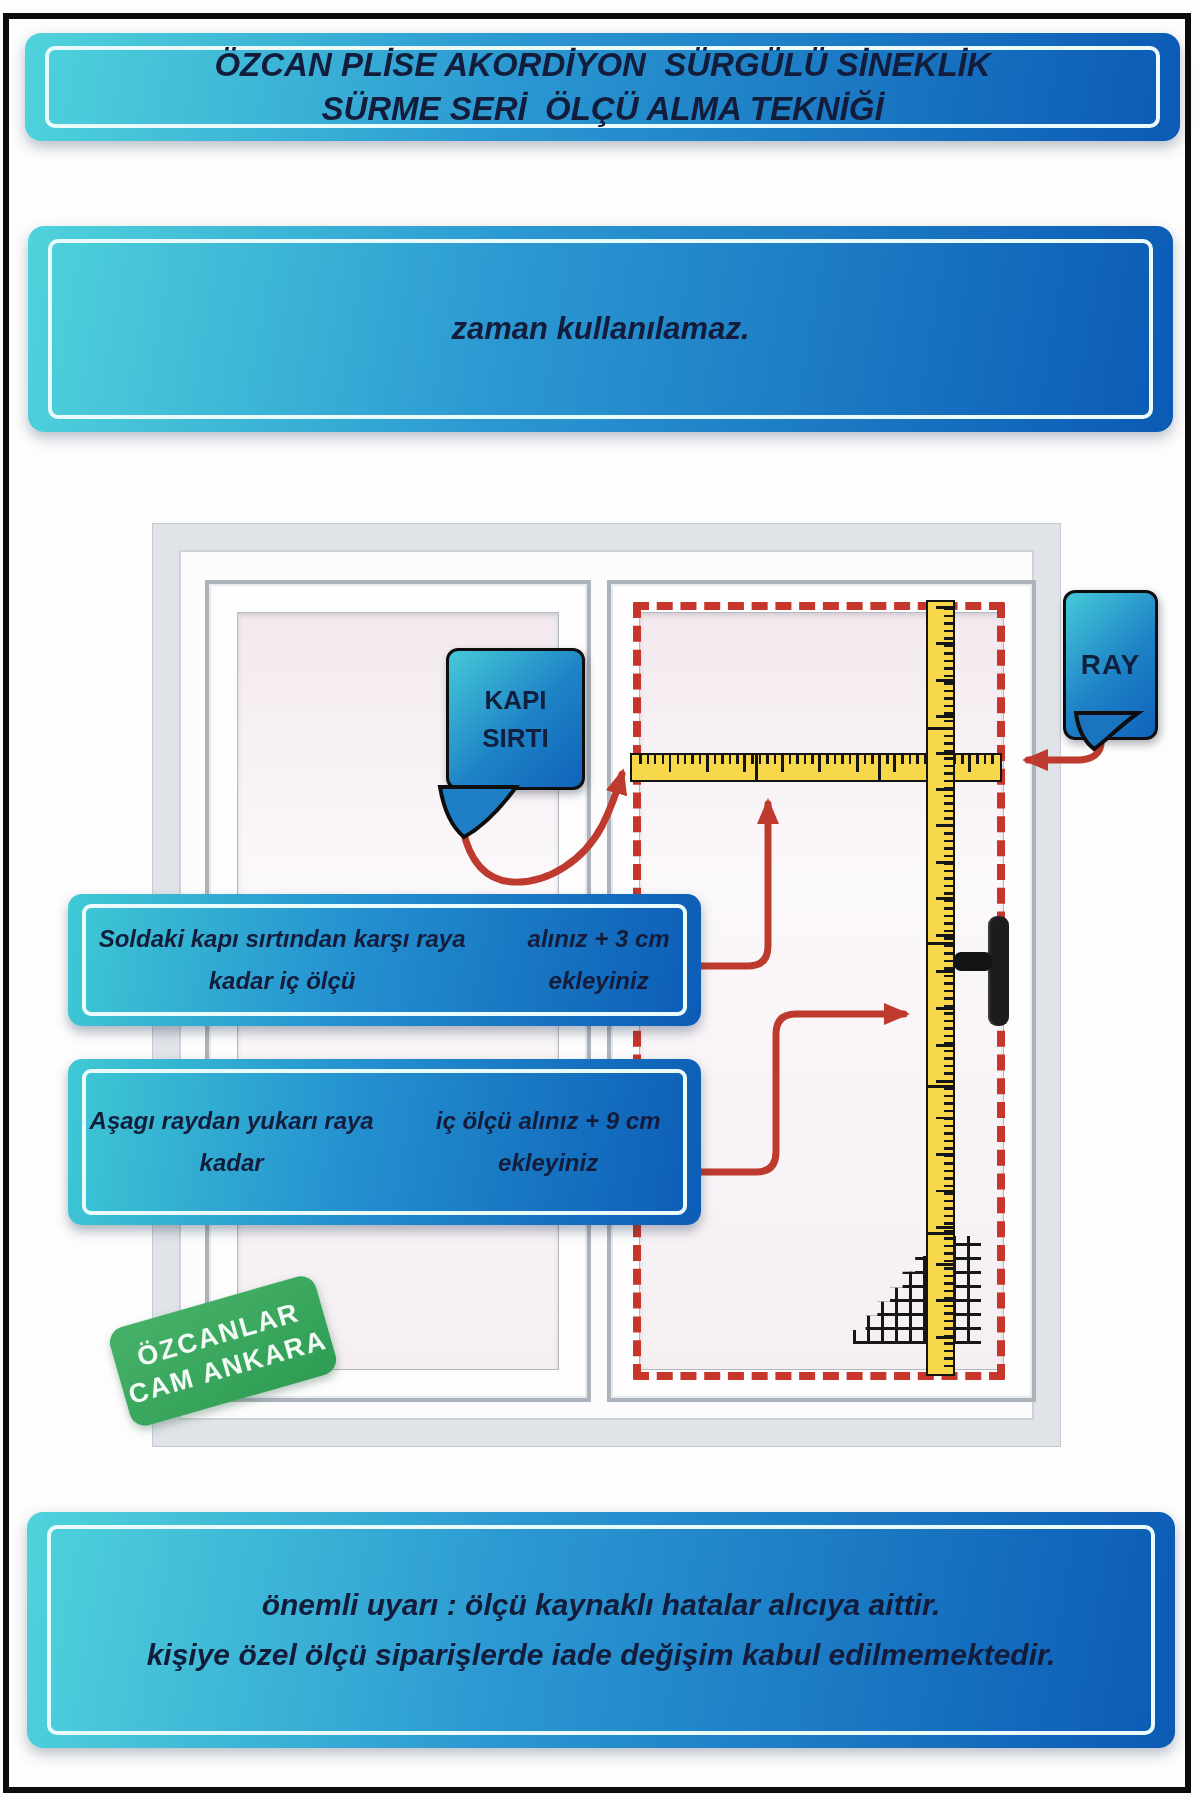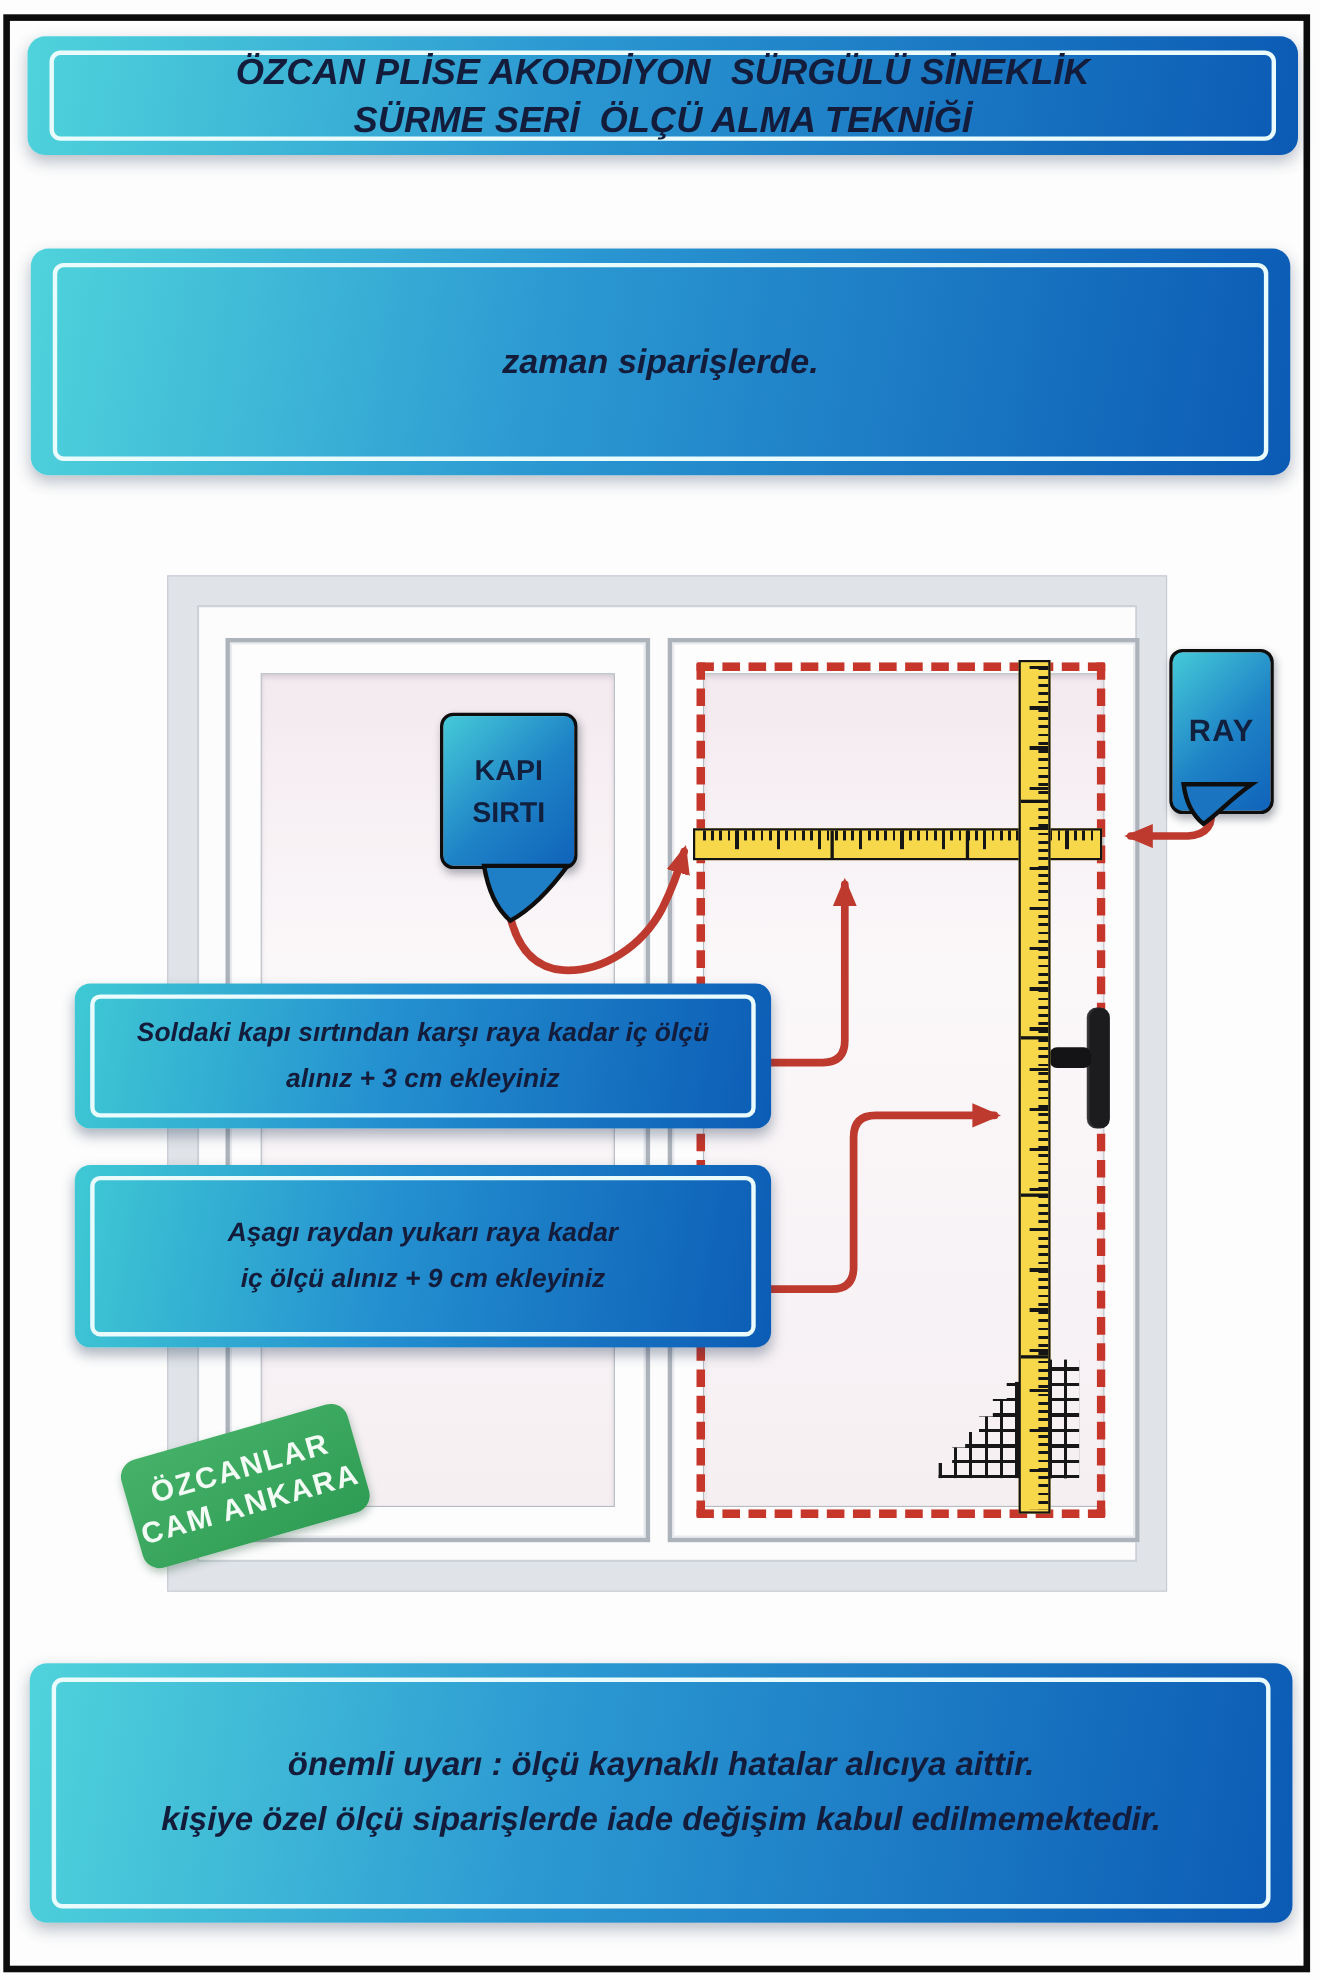--- a/index.html
+++ b/index.html
@@ -73,30 +73,30 @@
   .v-major { position:absolute; left:0; right:0; height:3px; background:#141414; }
 
   
   .bubble {
     background:linear-gradient(135deg,#45cad8 0%,#1e82c6 55%,#1063ba 100%);
     border:3px solid #0e0e0e; border-radius:12px; box-sizing:border-box;
     display:flex; flex-direction:column; justify-content:center; align-items:center;
     box-shadow:2px 4px 8px rgba(20,30,50,.35);
   }
   .bubble .cap { color:#12203f; font-weight:bold; text-align:center; }
-  .kapi-bubble { left:400px; top:648px; width:125px; height:142px;justify-content:center; }
+  .kapi-bubble { left:446px; top:648px; width:139px; height:142px;justify-content:center; }
   .kapi-bubble .cap { font-size:26px; line-height:38px; }
   .ray-bubble { left:1063px; top:590px; width:95px; height:150px; }
   .ray-bubble .cap { font-size:28px; letter-spacing:1px; }
 
   
   .instr {
     background:linear-gradient(100deg,#3fc9d4 0%,#2490d0 45%,#0c5cb5 100%);
     border-radius:14px; box-shadow:0 6px 12px rgba(30,50,80,.35);
-    display:flex; flex-direction:column; justify-content:center; align-items:center;
+    display:flex; justify-content:center; align-items:center;
   }
   .instr .inner-border { position:absolute; left:14px; right:14px; top:10px; bottom:10px;
     border:4px solid #eafbfd; border-radius:9px; pointer-events:none; }
   .instr .ban-line { font-size:24px; line-height:42px; }
   .instr1 { left:68px; top:894px;  width:633px; height:132px; }
   .instr2 { left:68px; top:1059px; width:633px; height:166px; }
 
   
   .handle-bar  { left:988px; top:916px; width:21px; height:110px; background:#1c1c1e;
     border-radius:9px; box-shadow:inset 2px 0 2px rgba(255,255,255,.15); }
@@ -134,21 +134,21 @@
   <div class="abs frame"></div>
 
   <div class="abs banner header-banner">
     <div class="inner-border"></div>
     <div class="ban-line">ÖZCAN PLİSE AKORDİYON  SÜRGÜLÜ SİNEKLİK</div>
     <div class="ban-line">SÜRME SERİ  ÖLÇÜ ALMA TEKNİĞİ</div>
   </div>
 
   <div class="abs banner note-banner">
     <div class="inner-border"></div>
-    <div class="ban-line">zaman siparişlerde.</div>
+    <div class="ban-line">zaman kullanılamaz.</div>
   </div>
 
   <div class="abs win-outer">
     <div class="win-white"></div>
     <div class="door door-left">
       <div class="glass"></div>
     </div>
     <div class="door door-right">
       <div class="glass"></div>
     </div>

